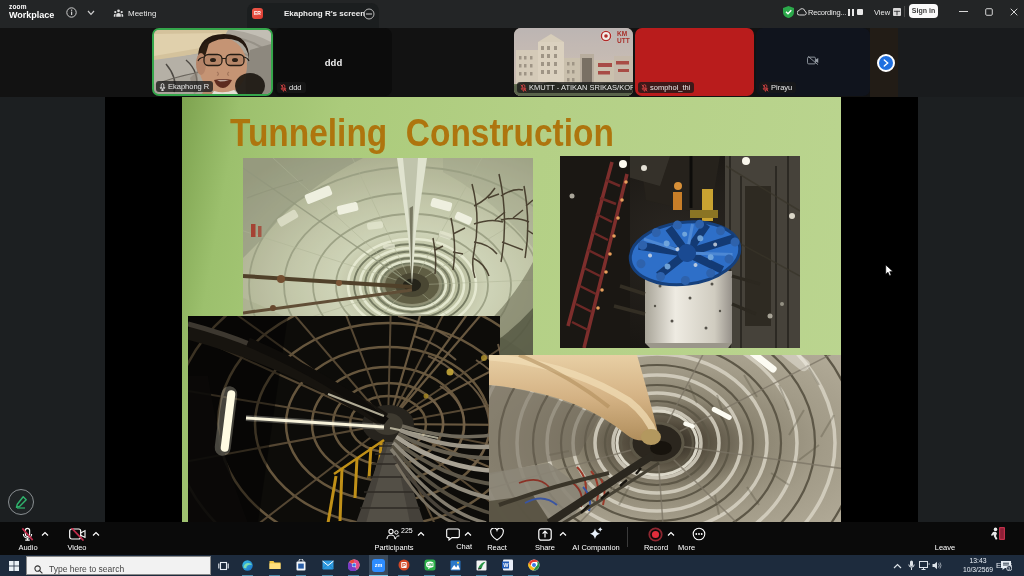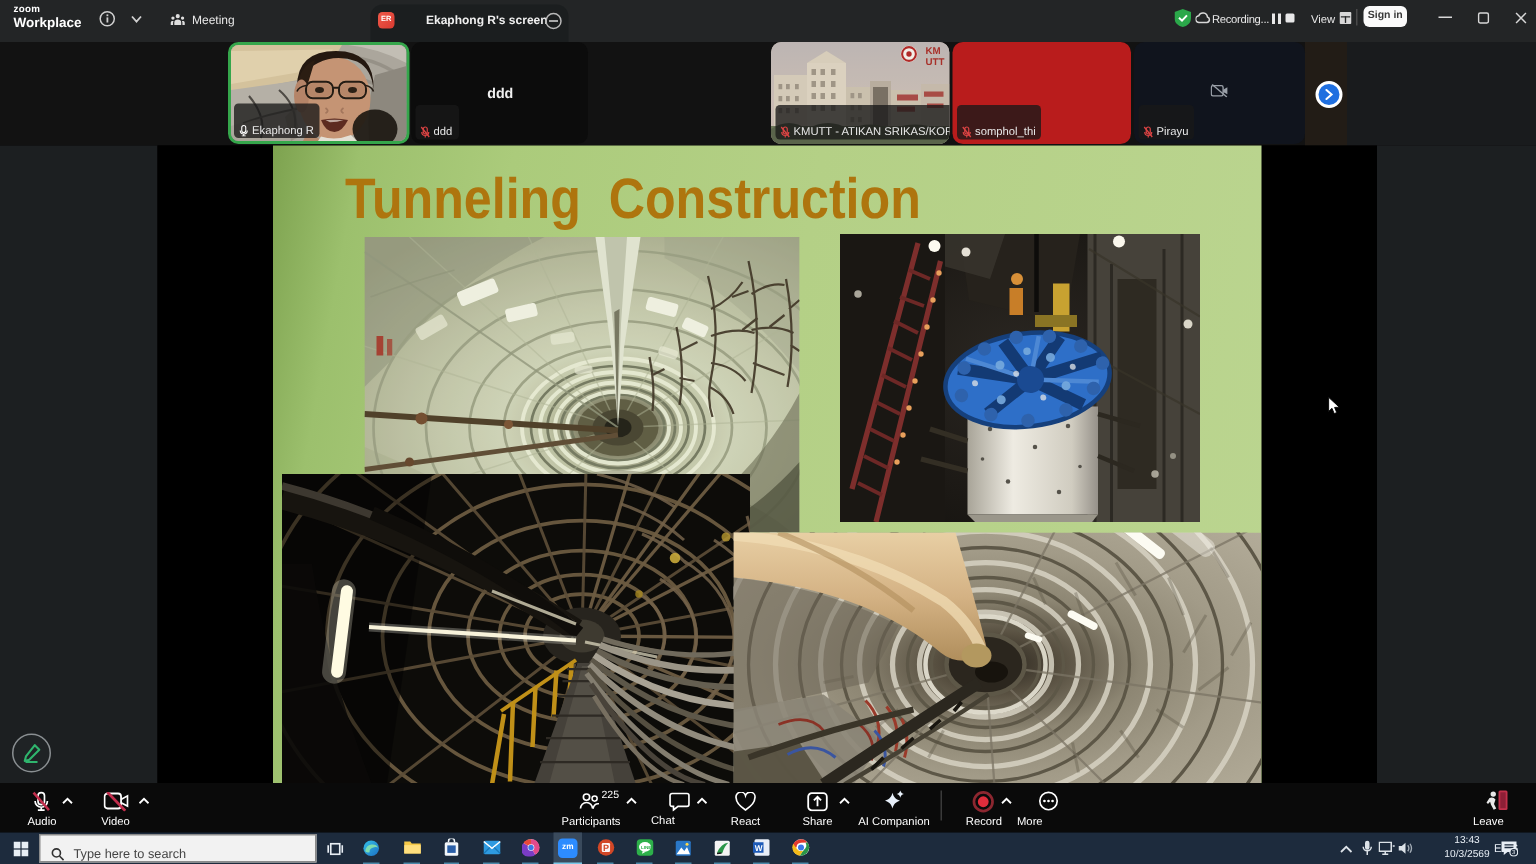--- a/index.html
+++ b/index.html
@@ -1,19 +1,19 @@
 <!DOCTYPE html>
 <html><head>
 <meta charset="utf-8">
 <style>
 *{margin:0;padding:0;box-sizing:border-box}
 html,body{width:1024px;height:576px;overflow:hidden;background:#000;font-family:"Liberation Sans",sans-serif}
 #page{position:absolute;top:0;left:0;width:1024px;height:576px;background:#000;overflow:hidden}
 .abs{position:absolute}
-.lbl{position:absolute;left:3px;bottom:3px;background:rgba(24,24,24,.78);border-radius:3px;color:#e8e8e8;font-size:7.5px;line-height:11px;padding:12px 4px 0 3px;white-space:nowrap;display:flex;align-items:center;gap:2px}
+.lbl{position:absolute;left:3px;bottom:3px;background:rgba(24,24,24,.78);border-radius:3px;color:#e8e8e8;font-size:7.5px;line-height:11px;padding:0 4px 0 3px;white-space:nowrap;display:flex;align-items:center;gap:2px}
 </style>
 </head>
 <body>
 <div id="page">
 
 <div class="abs" style="left:0;top:0;width:1024px;height:28px;background:#232526"></div>
 <div class="abs" style="left:9px;top:3px;color:#fff;font-size:6.5px;font-weight:bold;letter-spacing:.2px">zoom</div>
 <div class="abs" style="left:9px;top:10px;color:#fff;font-size:9px;font-weight:bold">Workplace</div>
 <svg class="abs" style="left:66px;top:7px" width="11" height="11" viewBox="0 0 11 11">
       <circle cx="5.5" cy="5.5" r="4.7" fill="none" stroke="#cfcfcf" stroke-width="1"></circle>
@@ -593,21 +593,21 @@
         <path d="M1 4.5 L4 1.5 L7 4.5" fill="none" stroke="#fff" stroke-width="1.2"></path>
       </svg>
   <div class="abs" style="left:369px;top:21px;width:50px;text-align:center;font-size:7.5px">Participants</div>
 
   <svg class="abs" style="left:446px;top:6px" width="14" height="13" viewBox="0 0 14 13">
         <path d="M2 1 h10 a1.3 1.3 0 011.3 1.3 v6 a1.3 1.3 0 01-1.3 1.3 H6 L3 12 V9.6 H2 A1.3 1.3 0 01.7 8.3 v-6 A1.3 1.3 0 012 1z" fill="none" stroke="#fff" stroke-width="1.1"></path>
       </svg>
   <svg class="abs" style="left:464px;top:9px" width="8" height="6" viewBox="0 0 8 6">
         <path d="M1 4.5 L4 1.5 L7 4.5" fill="none" stroke="#fff" stroke-width="1.2"></path>
       </svg>
-  <div class="abs" style="left:434px;top:20px;width:38px;text-align:left;font-size:7.5px">Chat</div>
+  <div class="abs" style="left:434px;top:20px;width:38px;text-align:right;font-size:7.5px">Chat</div>
 
   <svg class="abs" style="left:490px;top:6px" width="14" height="13" viewBox="0 0 14 13">
         <path d="M7 12 C2.5 9 0.8 6.4 0.8 4.2 A3.2 3.2 0 017 2.4 A3.2 3.2 0 0113.2 4.2 C13.2 6.4 11.5 9 7 12z" fill="none" stroke="#fff" stroke-width="1.1"></path>
       </svg>
   <div class="abs" style="left:478px;top:21px;width:38px;text-align:center;font-size:7.5px">React</div>
 
   <svg class="abs" style="left:538px;top:6px" width="14" height="13" viewBox="0 0 14 13">
         <rect x="0.8" y="0.8" width="12.4" height="11.4" rx="2.4" fill="none" stroke="#fff" stroke-width="1.2"></rect>
         <path d="M7 9.5 V3.5 M4.6 5.6 L7 3.2 L9.4 5.6" fill="none" stroke="#fff" stroke-width="1.2"></path>
       </svg>
@@ -639,21 +639,21 @@
         <circle cx="9.7" cy="7" r="0.9" fill="#fff"></circle>
       </svg>
   <div class="abs" style="left:678px;top:21px;width:28px;text-align:left;font-size:7.5px">More</div>
 
   <svg class="abs" style="left:990px;top:4px" width="16" height="16" viewBox="0 0 16 16">
         <rect x="9" y="1" width="6" height="13" rx="1" fill="#c0304a"></rect>
         <rect x="10.2" y="2.2" width="3.6" height="10.6" fill="#8d1f36"></rect>
         <circle cx="5.5" cy="3.4" r="1.8" fill="#e8e8e8"></circle>
         <path d="M3 6 Q5.5 5 7 7 L6 10 L7.5 13 L5.8 13.8 L4 10.5 L3.4 8.5 L2 10 L1 9 Z" fill="#e8e8e8"></path>
       </svg>
-  <div class="abs" style="left:982px;top:21px;width:32px;font-size:7.5px">Leave</div>
+  <div class="abs" style="left:929px;top:21px;width:32px;text-align:center;font-size:7.5px">Leave</div>
 </div>
 
 <div class="abs" style="left:0;top:555px;width:1024px;height:21px;background:#1d2b3d">
   
   <svg class="abs" style="left:9px;top:6px" width="10" height="10" viewBox="0 0 10 10">
         <rect x="0" y="0" width="4.6" height="4.6" fill="#e8eff5"></rect>
         <rect x="5.4" y="0" width="4.6" height="4.6" fill="#e8eff5"></rect>
         <rect x="0" y="5.4" width="4.6" height="4.6" fill="#e8eff5"></rect>
         <rect x="5.4" y="5.4" width="4.6" height="4.6" fill="#e8eff5"></rect>
       </svg>

